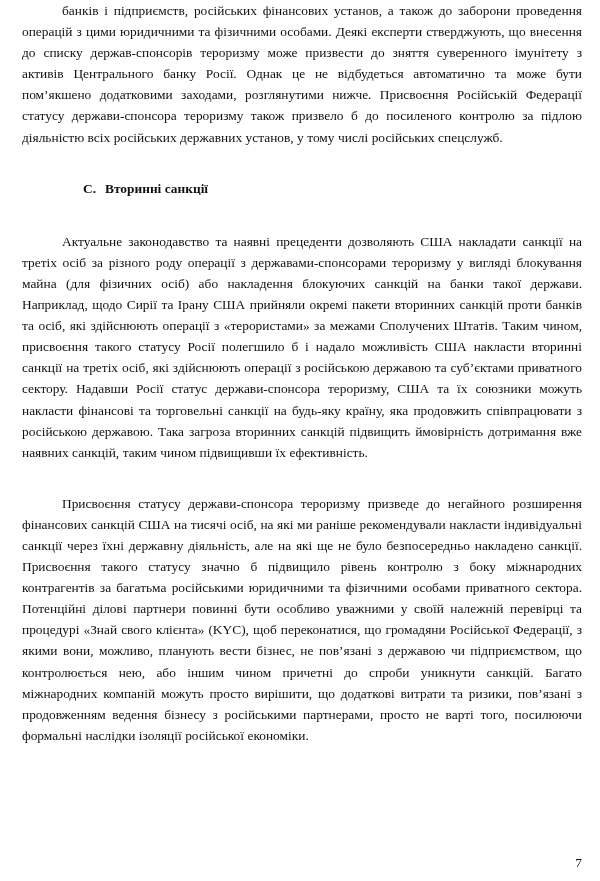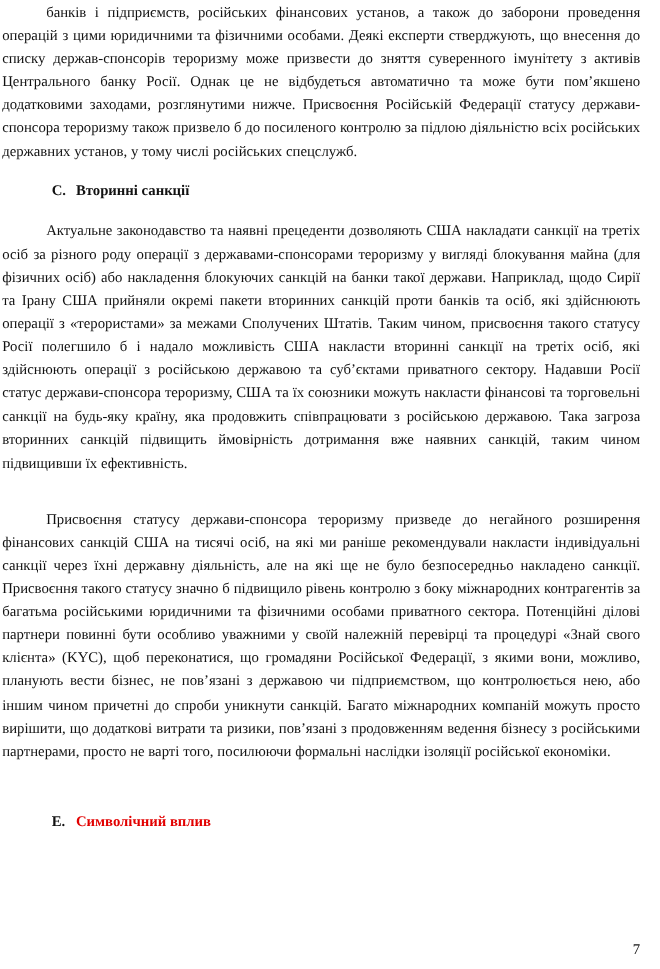--- a/index.html
+++ b/index.html
@@ -15,40 +15,40 @@
     overflow: hidden;
     font-family: "Liberation Serif", "DejaVu Serif", serif;
     color: #111111;
     -webkit-font-smoothing: antialiased;
   }
 
   .page {
     position: absolute;
     inset: 0;
     box-sizing: border-box;
-    padding: 0 18px 0 2px;
+    padding: 0 18px 0 22px;
   }
 
   .body-text {
     font-size: 13.4px;
     line-height: 21.1px;
     text-align: justify;
     text-justify: inter-word;
     text-indent: 40px;
     margin: 0;
     color: #111111;
     hyphens: none;
     word-spacing: 0.1px;
   }
 
   .heading {
     font-size: 13.4px;
     line-height: 21.1px;
     font-weight: bold;
-    margin: 0;
+    margin: 16px;
     padding-left: 45px;
     text-indent: 0;
     text-align: left;
     white-space: nowrap;
   }
 
   .heading .marker {
     color: #111111;
     display: inline-block;
     min-width: 22px;
@@ -98,19 +98,16 @@
 
   <div class="gap-after-head"></div>
 
   <p class="body-text">Присвоєння статусу держави-спонсора тероризму призведе до негайного розширення фінансових санкцій США на тисячі осіб, на які ми раніше рекомендували накласти індивідуальні санкції через їхні державну діяльність, але на які ще не було безпосередньо накладено санкції. Присвоєння такого статусу значно б підвищило рівень контролю з боку міжнародних контрагентів за багатьма російськими юридичними та фізичними особами приватного сектора. Потенційні ділові партнери повинні бути особливо уважними у своїй належній перевірці та процедурі «Знай свого клієнта» (KYC), щоб переконатися, що громадяни Російської Федерації, з якими вони, можливо, планують вести бізнес, не пов’язані з державою чи підприємством, що контролюється нею, або іншим чином причетні до спроби уникнути санкцій. Багато міжнародних компаній можуть просто вирішити, що додаткові витрати та ризики, пов’язані з продовженням ведення бізнесу з російськими партнерами, просто не варті того, посилюючи формальні наслідки ізоляції російської економіки.</p>
 
   <div class="gap-after-para"></div>
 
 
   <div class="gap-before-head" style="height:22px;"></div>
 
-  <h2 class="heading accent">
-    <span class="marker">E.</span><span class="title">Символічний вплив</span>
-  </h2>
 
   <div class="page-number">7</div>
 
 </div>
 
 </body></html>

